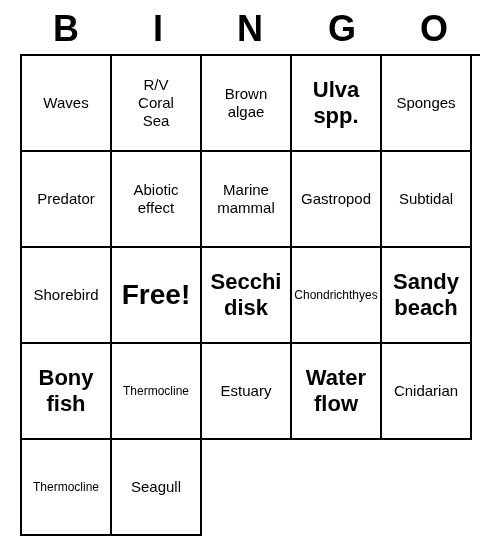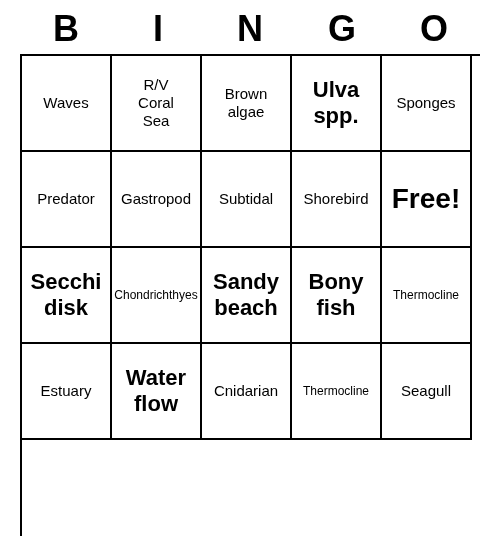--- a/index.html
+++ b/index.html
@@ -85,20 +85,26 @@
     <div class="bingo-cell">
       <span class="text-large">Ulva<br>spp.</span>
     </div>
     <div class="bingo-cell">
       <span class="text-medium">Sponges</span>
     </div>
     <div class="bingo-cell">
       <span class="text-medium">Predator</span>
     </div>
     <div class="bingo-cell">
+      <span class="text-medium">Abiotic<br>effect</span>
+    </div>
+    <div class="bingo-cell">
+      <span class="text-medium">Marine<br>mammal</span>
+    </div>
+    <div class="bingo-cell">
       <span class="text-medium">Gastropod</span>
     </div>
     <div class="bingo-cell">
       <span class="text-medium">Subtidal</span>
     </div>
     <div class="bingo-cell">
       <span class="text-medium">Shorebird</span>
     </div>
     <div class="bingo-cell">
       <span class="text-free">Free!</span>

